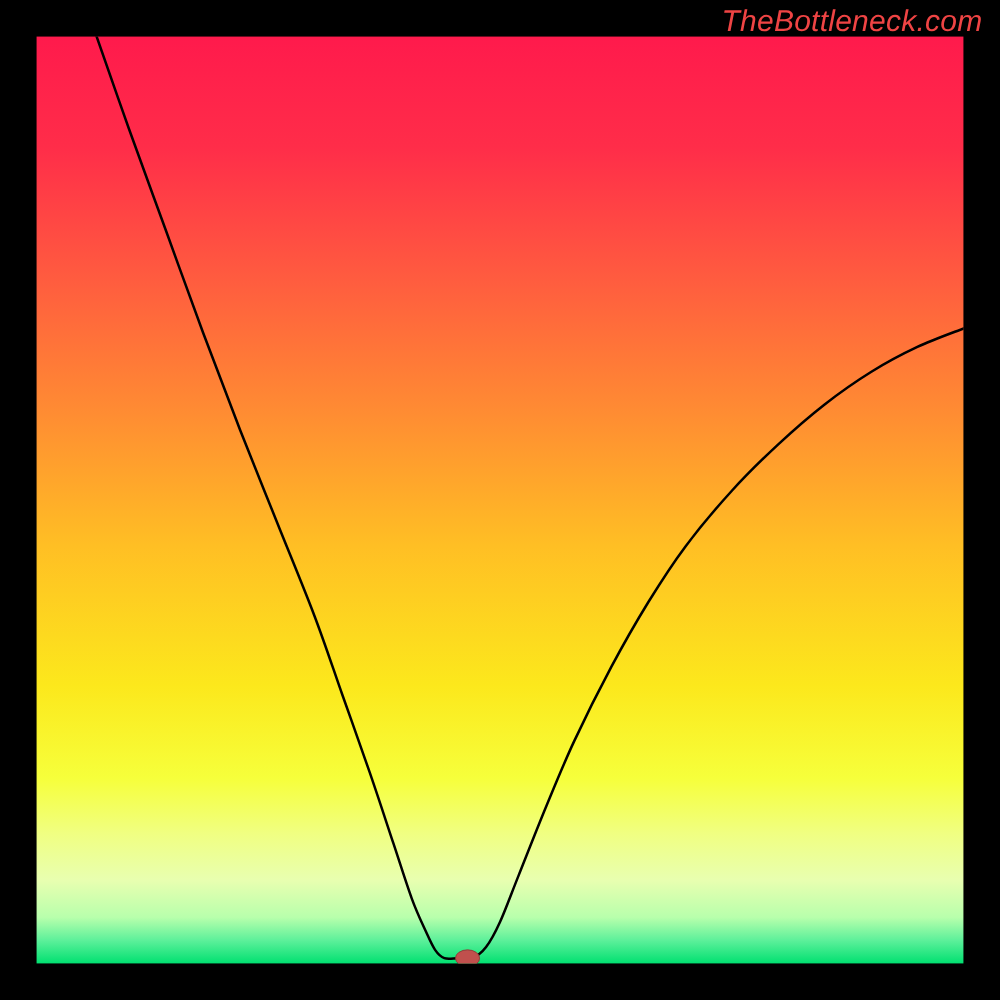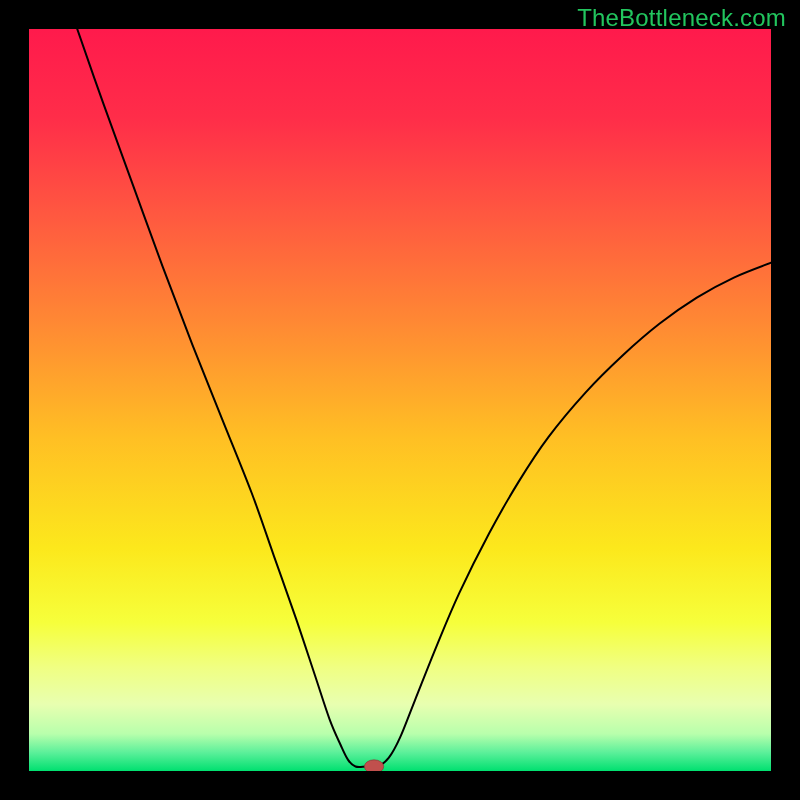--- a/index.html
+++ b/index.html
@@ -24,25 +24,26 @@
     top: 29px;
     left: 29px;
     width: 742px;
     height: 742px;
     overflow: hidden;
   }
   .watermark {
     position: absolute;
     top: 4px;
     right: 14px;
-    color: #22c55e;
+    color: #ef4444;
     font-size: 24px;
     font-weight: 500;
     letter-spacing: 0.2px;
     z-index: 5;
+    font-style: italic;
   }
   svg { display: block; }
 </style>
 </head>
 <body>
 
 <div class="frame">
   <div class="watermark">TheBottleneck.com</div>
   <div class="plot">
     <svg id="chart-svg" width="742" height="742" viewBox="0 0 742 742" preserveAspectRatio="none">

